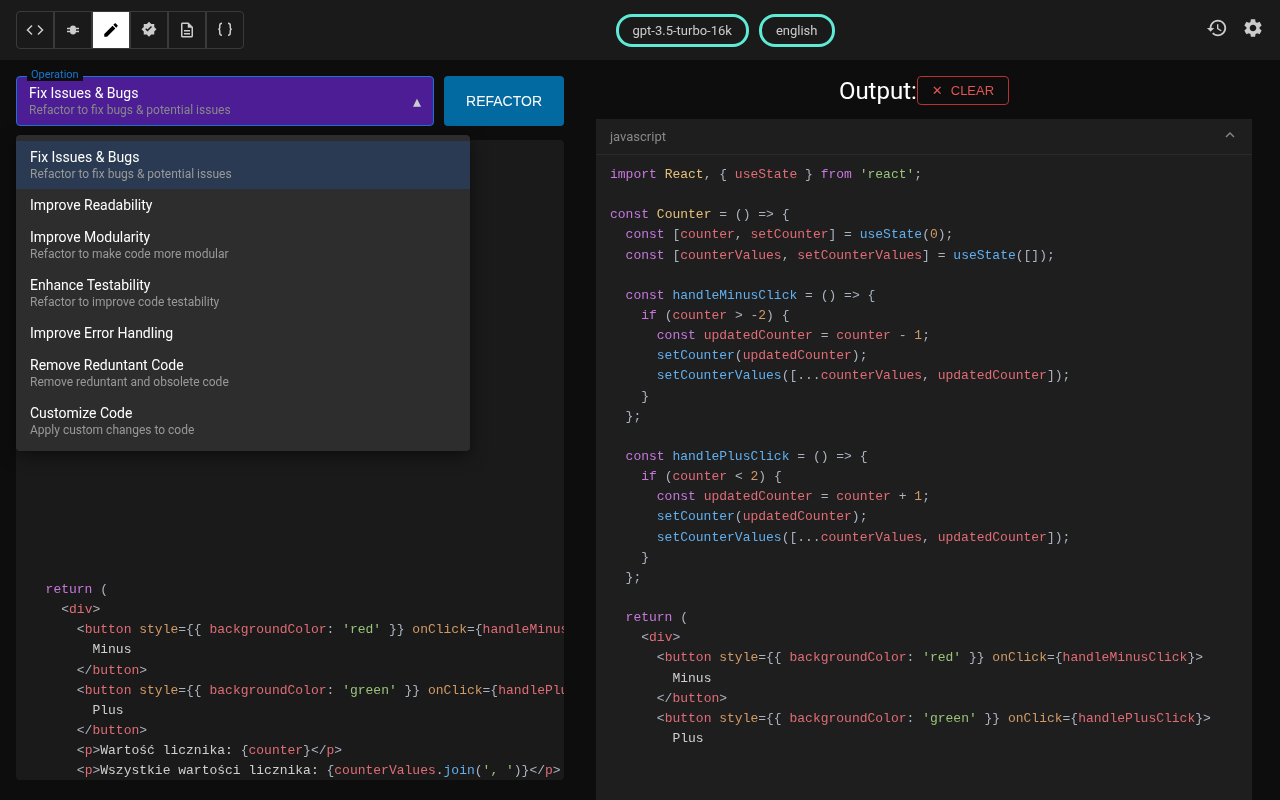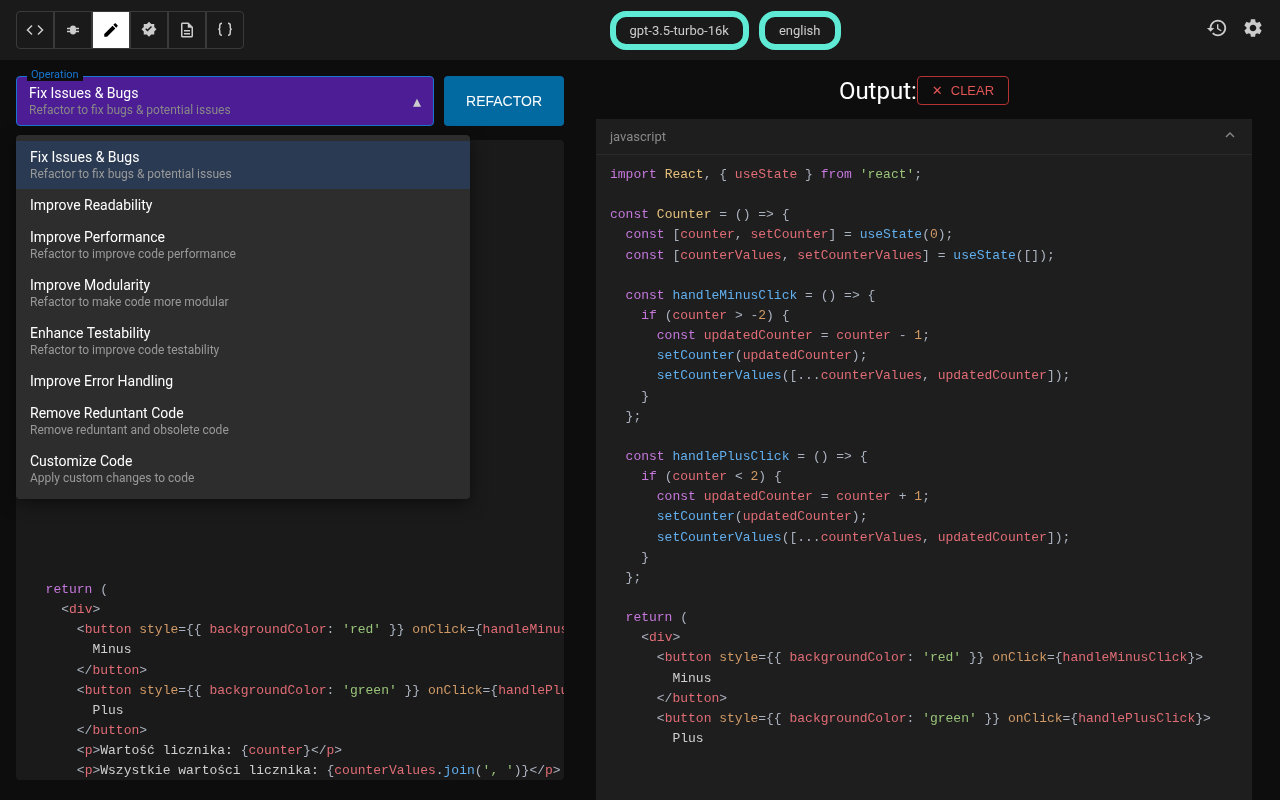--- a/index.html
+++ b/index.html
@@ -32,21 +32,21 @@
   color: #ccc;
 }
 .icon-btn.active {
   background: #fff;
   color: #000;
 }
 .icon-btn:first-child { border-radius: 4px 0 0 4px; }
 .icon-btn:last-child { border-radius: 0 4px 4px 0; }
 .topbar-center { display: flex; gap: 10px; }
 .pill {
-  border: 6px solid #5eead4;
+  border: 3px solid #5eead4;
   border-radius: 16px;
   padding: 6px 14px;
   font-size: 13px;
   color: #ccc;
   cursor: pointer;
 }
 .topbar-right { display: flex; gap: 14px; align-items: center; }
 .top-icon { color: #ccc; cursor: pointer; }
 .main {
   display: flex;
@@ -265,24 +265,20 @@
 
     <div class="dropdown" id="dropdown">
         <div class="dropdown-item selected">
           <div class="dd-title">Fix Issues &amp; Bugs</div>
           <div class="dd-sub">Refactor to fix bugs &amp; potential issues</div>
         </div>
         <div class="dropdown-item">
           <div class="dd-title">Improve Readability</div>
         </div>
         <div class="dropdown-item">
-          <div class="dd-title">Improve Performance</div>
-          <div class="dd-sub">Refactor to improve code performance</div>
-        </div>
-        <div class="dropdown-item">
           <div class="dd-title">Improve Modularity</div>
           <div class="dd-sub">Refactor to make code more modular</div>
         </div>
         <div class="dropdown-item">
           <div class="dd-title">Enhance Testability</div>
           <div class="dd-sub">Refactor to improve code testability</div>
         </div>
         <div class="dropdown-item">
           <div class="dd-title">Improve Error Handling</div>
         </div>

